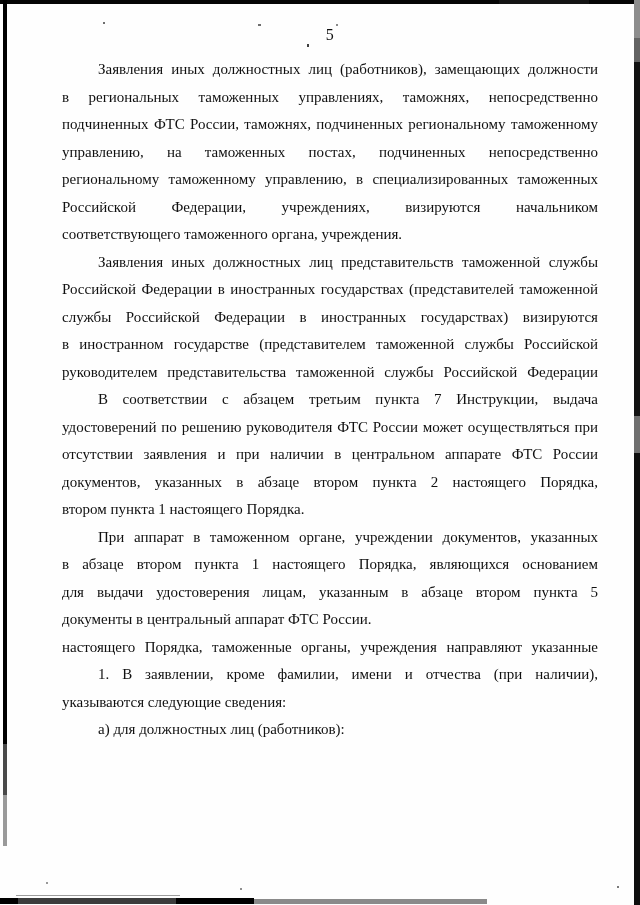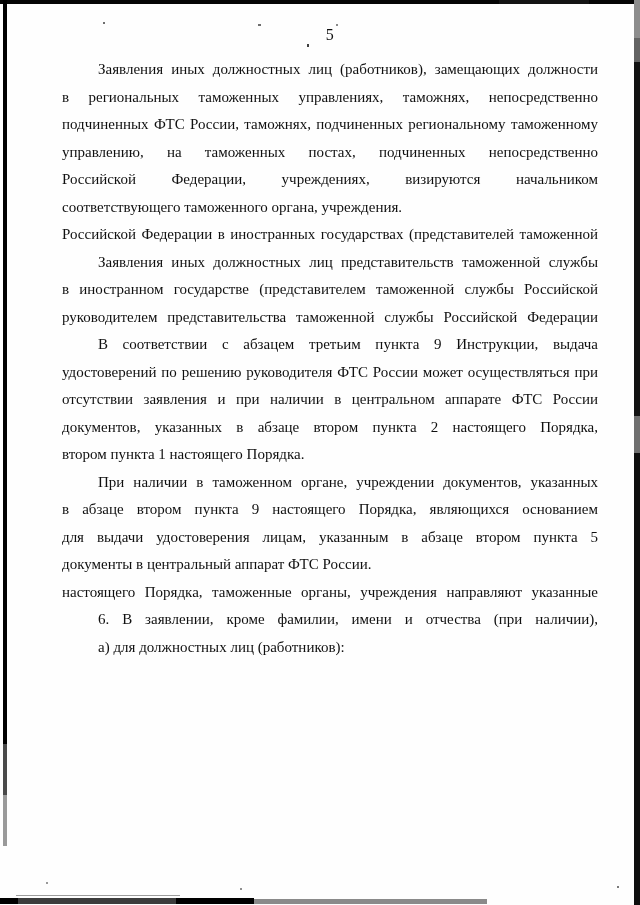--- a/index.html
+++ b/index.html
@@ -103,33 +103,36 @@
   <div class="speck" style="left:240px; top:888px; background:#8f8f8f;"></div>
   <div class="speck" style="left:617px; top:886px; background:#7a7a7a;"></div>
 
   <div class="page-number">5</div>
 
   <div class="content">
       <div class="line indent">Заявления иных должностных лиц (работников), замещающих должности</div>
       <div class="line">в региональных таможенных управлениях, таможнях, непосредственно</div>
       <div class="line">подчиненных ФТС России, таможнях, подчиненных региональному таможенному</div>
       <div class="line">управлению, на таможенных постах, подчиненных непосредственно</div>
+      <div class="line">региональному таможенному управлению, в специализированных таможенных</div>
       <div class="line">Российской Федерации, учреждениях, визируются начальником</div>
       <div class="line last">соответствующего таможенного органа, учреждения.</div>
+      <div class="line indent">Заявления иных должностных лиц представительств таможенной службы</div>
       <div class="line">Российской Федерации в иностранных государствах (представителей таможенной</div>
-      <div class="line indent">Заявления иных должностных лиц представительств таможенной службы</div>
+      <div class="line">службы Российской Федерации в иностранных государствах) визируются</div>
       <div class="line">в иностранном государстве (представителем таможенной службы Российской</div>
       <div class="line">руководителем представительства таможенной службы Российской Федерации</div>
-      <div class="line indent">В соответствии с абзацем третьим пункта 9 Инструкции, выдача</div>
+      <div class="line indent">В соответствии с абзацем третьим пункта 7 Инструкции, выдача</div>
       <div class="line">удостоверений по решению руководителя ФТС России может осуществляться при</div>
       <div class="line">отсутствии заявления и при наличии в центральном аппарате ФТС России</div>
       <div class="line">документов, указанных в абзаце втором пункта 2 настоящего Порядка,</div>
       <div class="line last">втором пункта 1 настоящего Порядка.</div>
-      <div class="line indent">При наличии в таможенном органе, учреждении документов, указанных</div>
-      <div class="line">в абзаце втором пункта 9 настоящего Порядка, являющихся основанием</div>
+      <div class="line indent">При аппарат в таможенном органе, учреждении документов, указанных</div>
+      <div class="line">в абзаце втором пункта 1 настоящего Порядка, являющихся основанием</div>
       <div class="line">для выдачи удостоверения лицам, указанным в абзаце втором пункта 5</div>
       <div class="line last">документы в центральный аппарат ФТС России.</div>
       <div class="line">настоящего Порядка, таможенные органы, учреждения направляют указанные</div>
-      <div class="line indent">6. В заявлении, кроме фамилии, имени и отчества (при наличии),</div>
+      <div class="line indent">1. В заявлении, кроме фамилии, имени и отчества (при наличии),</div>
+      <div class="line last">указываются следующие сведения:</div>
       <div class="line indent last">а) для должностных лиц (работников):</div>
     </div>
 
 </div>
 
 </body></html>

